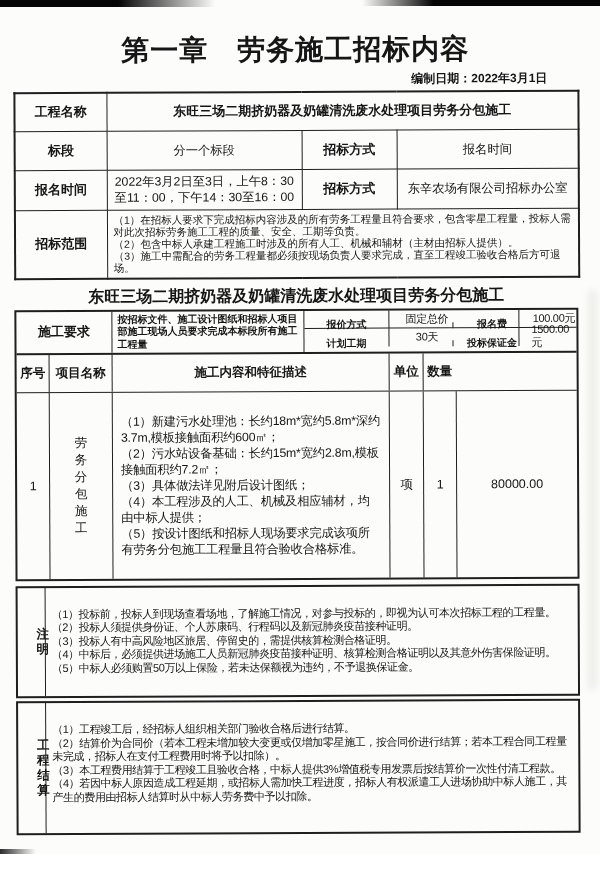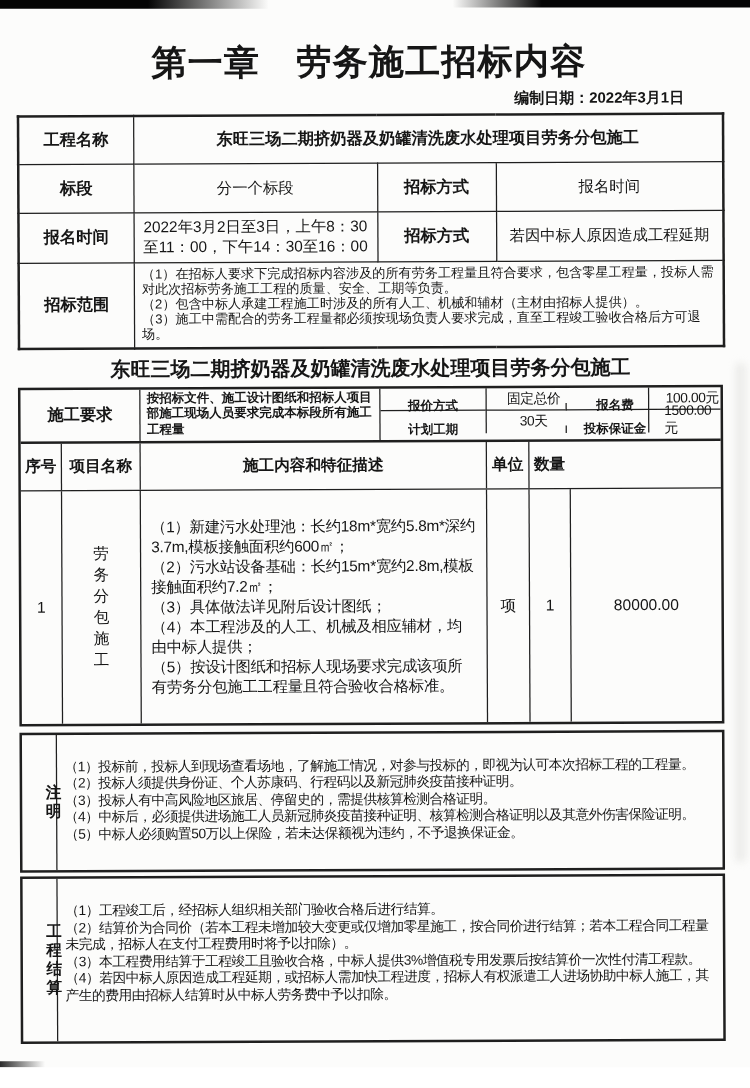--- a/index.html
+++ b/index.html
@@ -136,21 +136,21 @@
       <tr class="r2">
         <td class="lbl">标段</td>
         <td class="val">分一个标段</td>
         <td class="lbl">招标方式</td>
         <td class="val">报名时间</td>
       </tr>
       <tr class="r3">
         <td class="lbl">报名时间</td>
         <td class="val">2022年3月2日至3日，上午8：30至11：00，下午14：30至16：00</td>
         <td class="lbl">招标方式</td>
-        <td class="val">若因中标人原因造成工程延期</td>
+        <td class="val">东辛农场有限公司招标办公室</td>
       </tr>
       <tr>
         <td class="lbl">招标范围</td>
         <td class="scope" colspan="3">
           <div class="scope-item">（1）在招标人要求下完成招标内容涉及的所有劳务工程量且符合要求，包含零星工程量，投标人需对此次招标劳务施工工程的质量、安全、工期等负责。</div>
           <div class="scope-item">（2）包含中标人承建工程施工时涉及的所有人工、机械和辅材（主材由招标人提供）。</div>
           <div class="scope-item">（3）施工中需配合的劳务工程量都必须按现场负责人要求完成，直至工程竣工验收合格后方可退场。</div>
         </td>
       </tr>
     </tbody>

